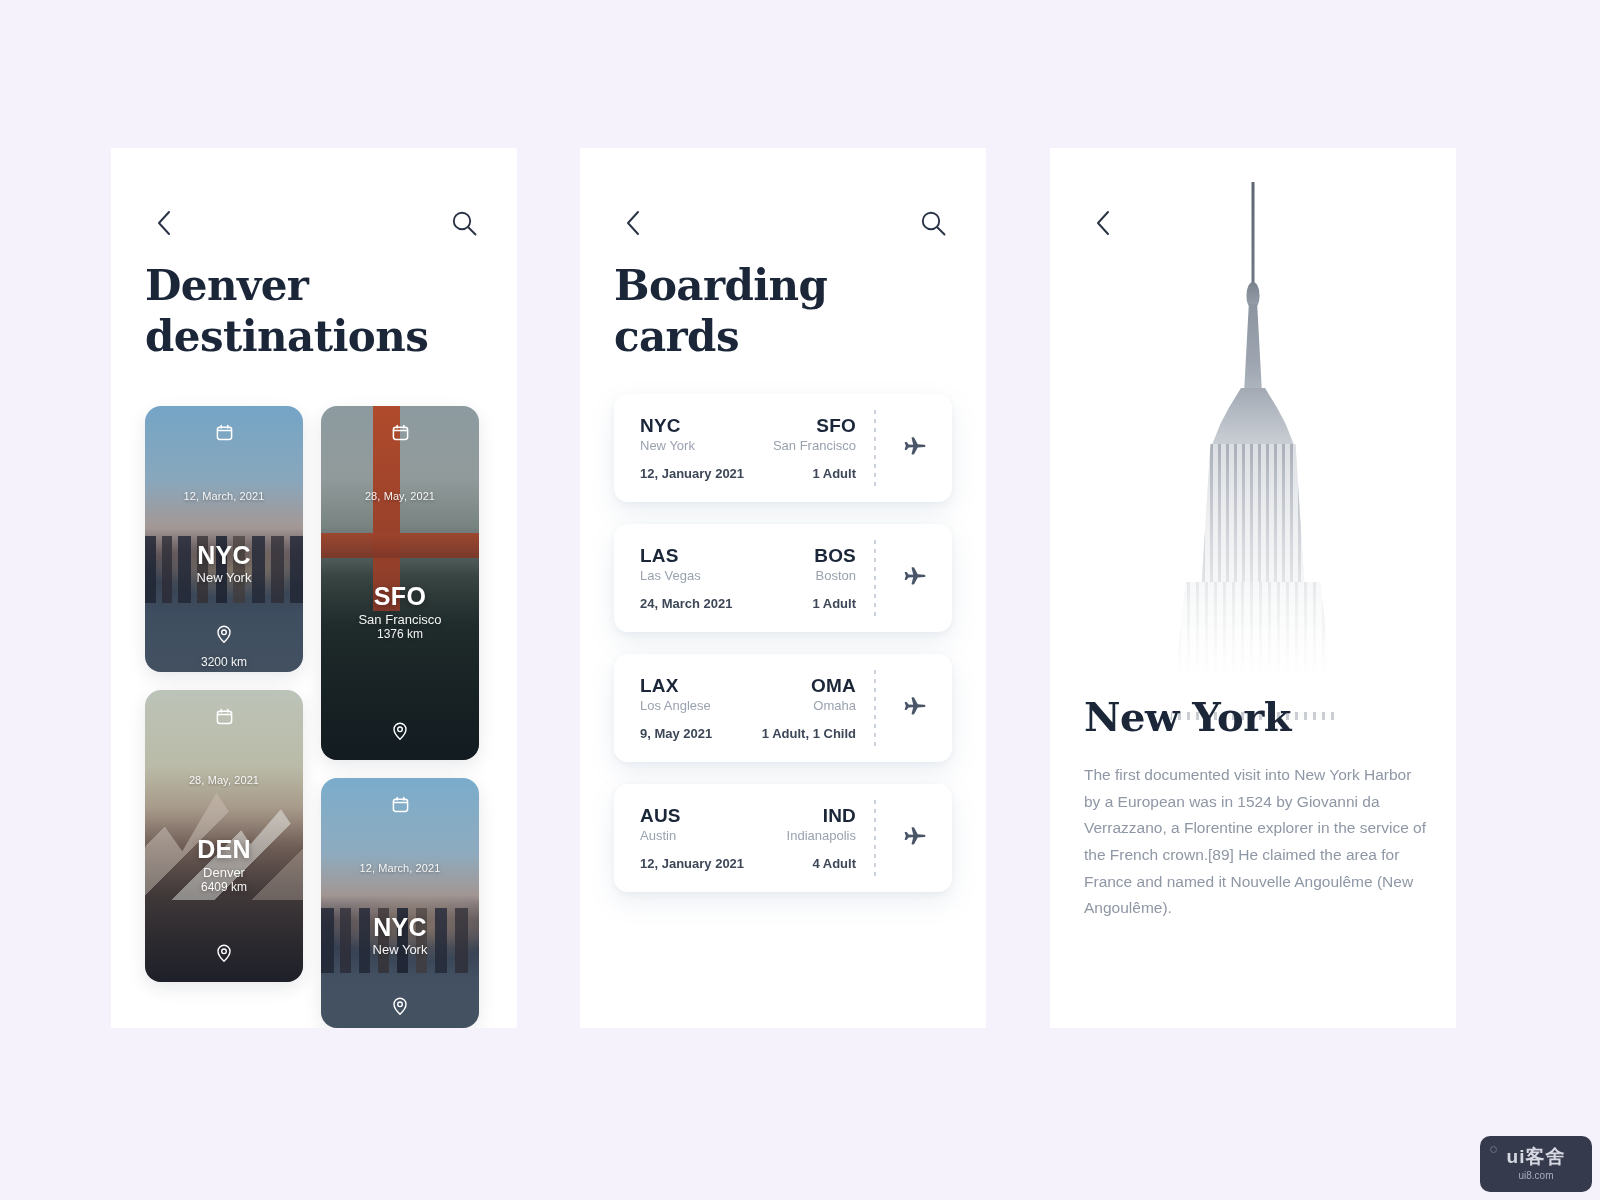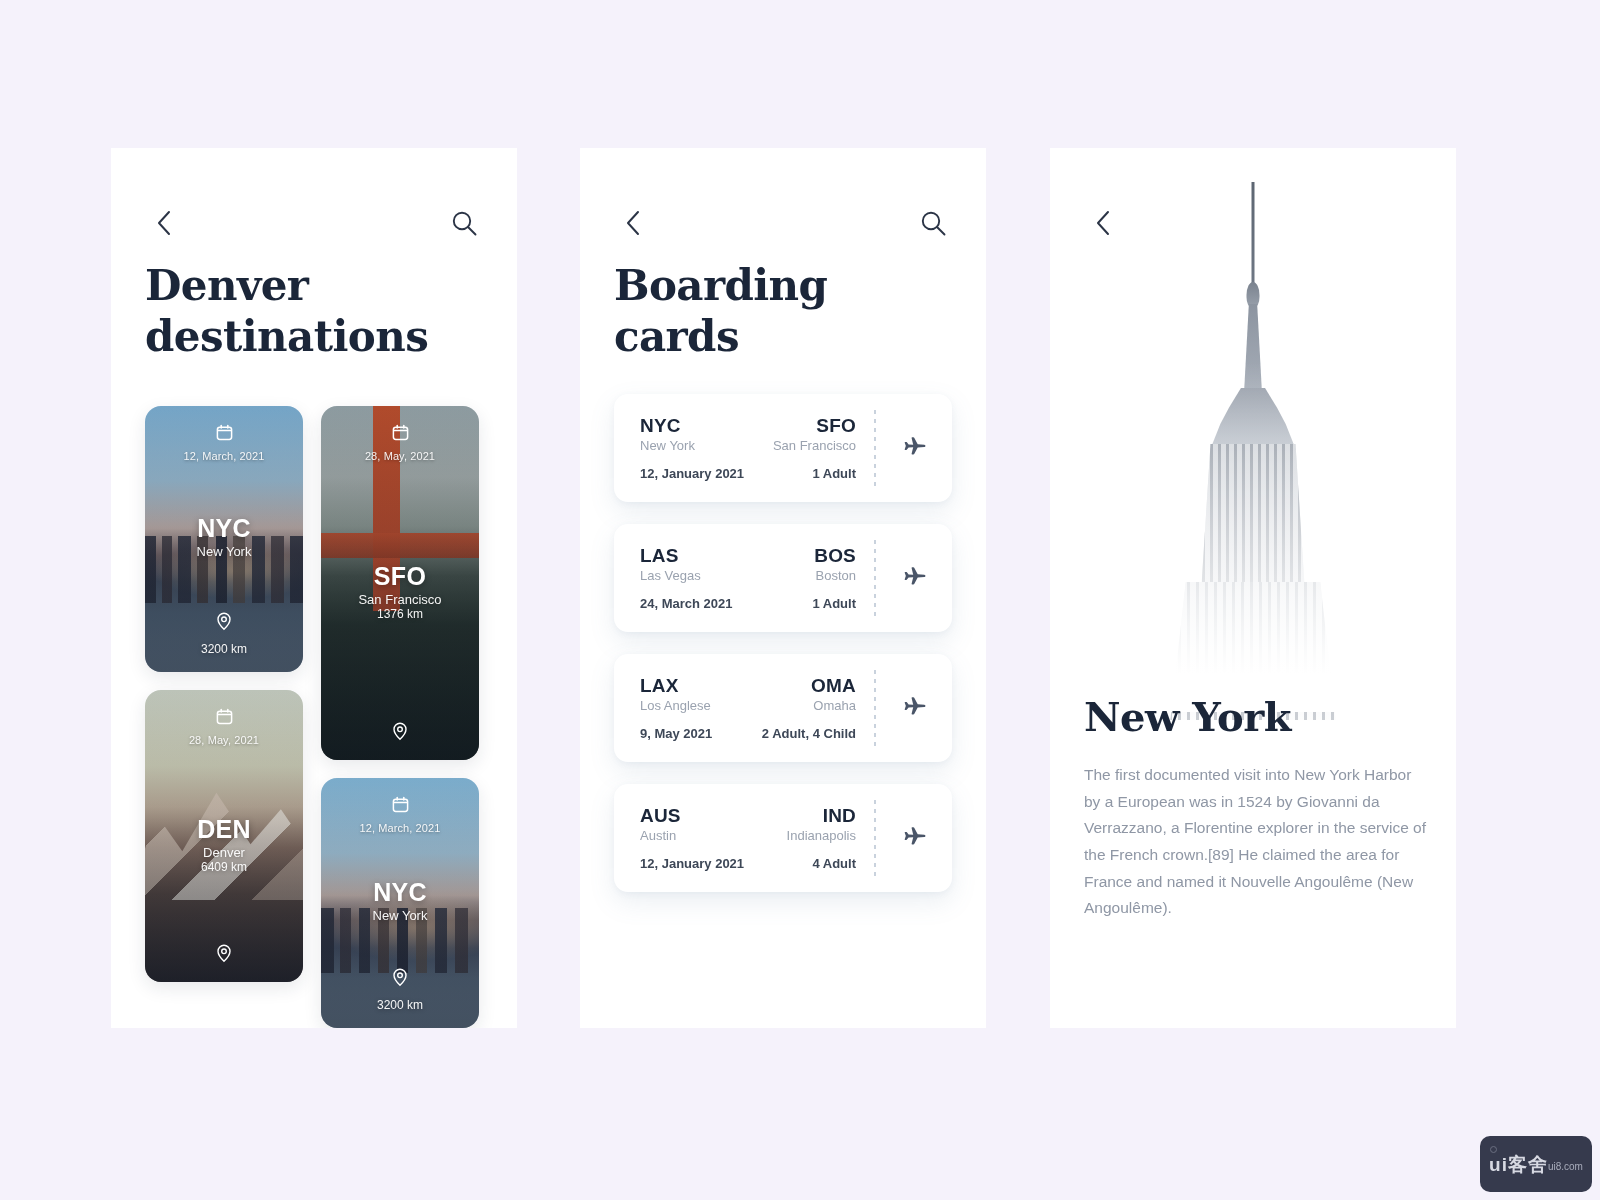--- a/index.html
+++ b/index.html
@@ -95,20 +95,21 @@
   }
   .dest-card .content {
     position: relative;
     z-index: 2;
     height: 100%;
     display: flex;
     flex-direction: column;
     align-items: center;
     padding: 18px 14px 16px;
     text-align: center;
+    gap: 40px;
   }
   .dest-date {
     font-size: 11px;
     letter-spacing: .1px;
     color: rgba(255,255,255,.92);
     margin-top: 5px;
     text-shadow: 0 1px 3px rgba(0,0,0,.35);
   }
   .dest-mid { flex: 1; display: flex; flex-direction: column; justify-content: center; }
   .dest-code {
@@ -345,21 +346,21 @@
   
   .watermark {
     position: absolute;
     right: 8px;
     bottom: 8px;
     width: 112px;
     height: 56px;
     background: #363a4d;
     border-radius: 10px;
     display: flex;
-    flex-direction: row;
+    flex-direction: column;
     align-items: center;
     justify-content: center;
     color: #d7d9e2;
   }
   .watermark .dot {
     position: absolute;
     left: 10px; top: 10px;
     width: 7px; height: 7px;
     border-radius: 50%;
     border: 1.4px solid #6a6e80;
@@ -605,21 +606,21 @@
         <div class="brow codes">
           <span class="bcode">LAX</span>
           <span class="bcode">OMA</span>
         </div>
         <div class="brow">
           <span class="bcity">Los Anglese</span>
           <span class="bcity">Omaha</span>
         </div>
         <div class="brow meta">
           <span class="bmeta">9, May 2021</span>
-          <span class="bmeta">2 Adult, 4 Child</span>
+          <span class="bmeta">1 Adult, 1 Child</span>
         </div>
       </div>
       <div class="perf"></div>
       <div class="bplane">
         <span>
           <svg width="26" height="26" viewBox="0 0 26 26" fill="#4a5568">
             <path d="M24.4 12.9c0 .6-.5 1-1.1 1.1l-6.6.5-3.5 6.6c-.2.3-.5.5-.8.5h-1.2c-.4 0-.7-.4-.6-.8l1.6-6.6-4.6.3-1.7 2.1c-.1.2-.3.3-.5.3H4.2c-.4 0-.6-.3-.5-.7l1-2.9c.1-.2.1-.5 0-.7l-1-2.9c-.1-.4.1-.7.5-.7h1.2c.2 0 .4.1.5.3l1.7 2.1 4.6.3L10.6 5c-.1-.4.2-.8.6-.8h1.2c.3 0 .6.2.8.5l3.5 6.6 6.6.5c.6.1 1.1.5 1.1 1.1z"></path>
           </svg>
         </span>
       </div>

